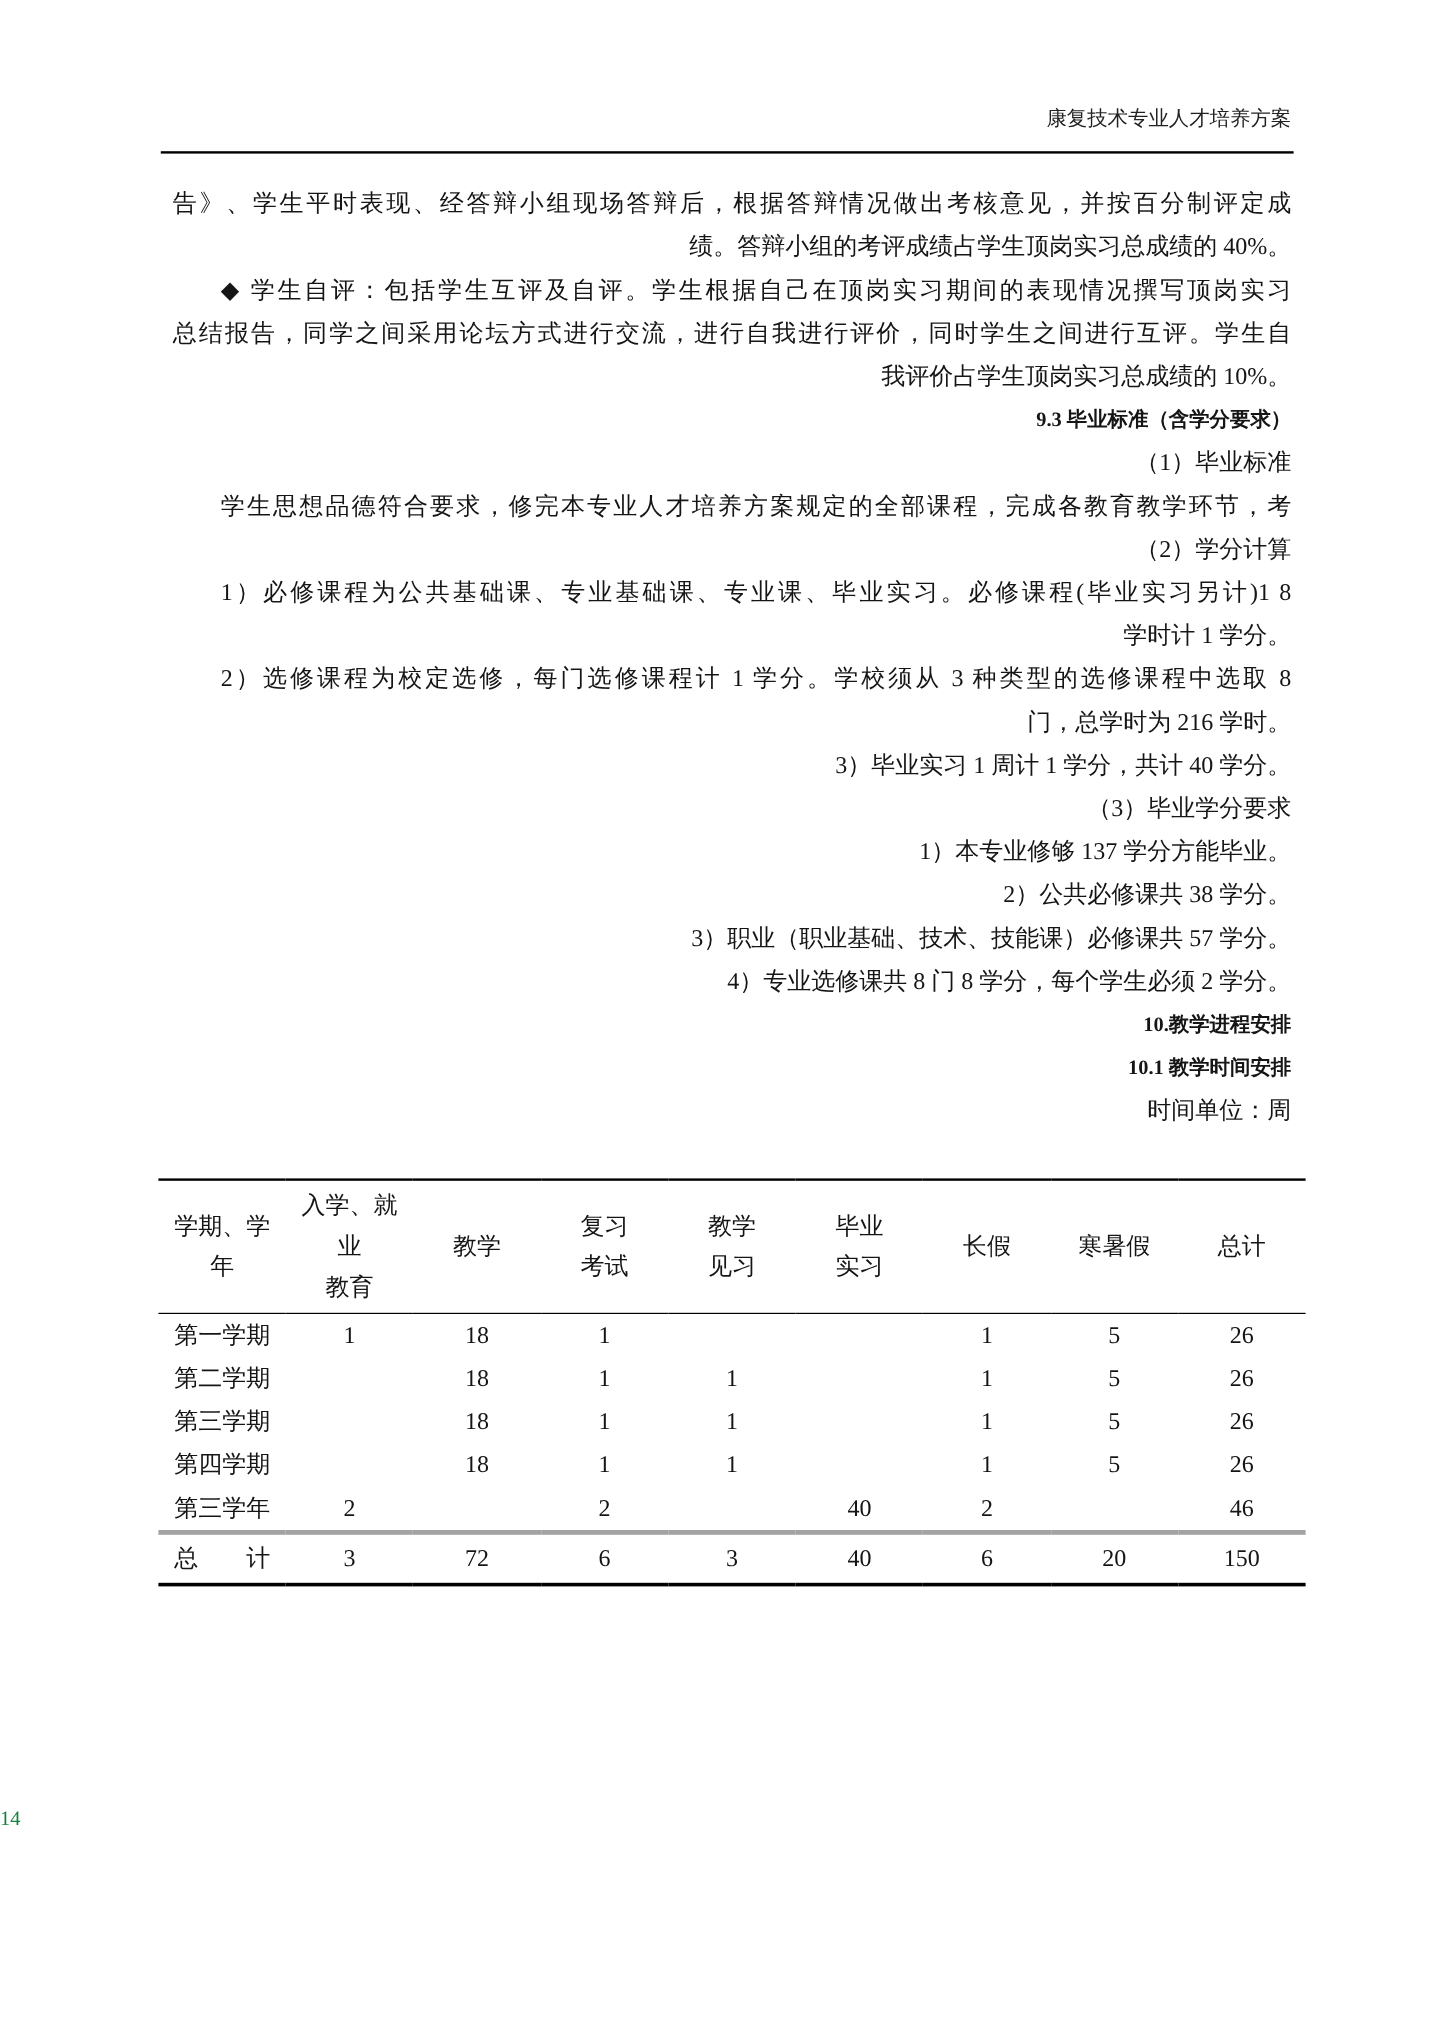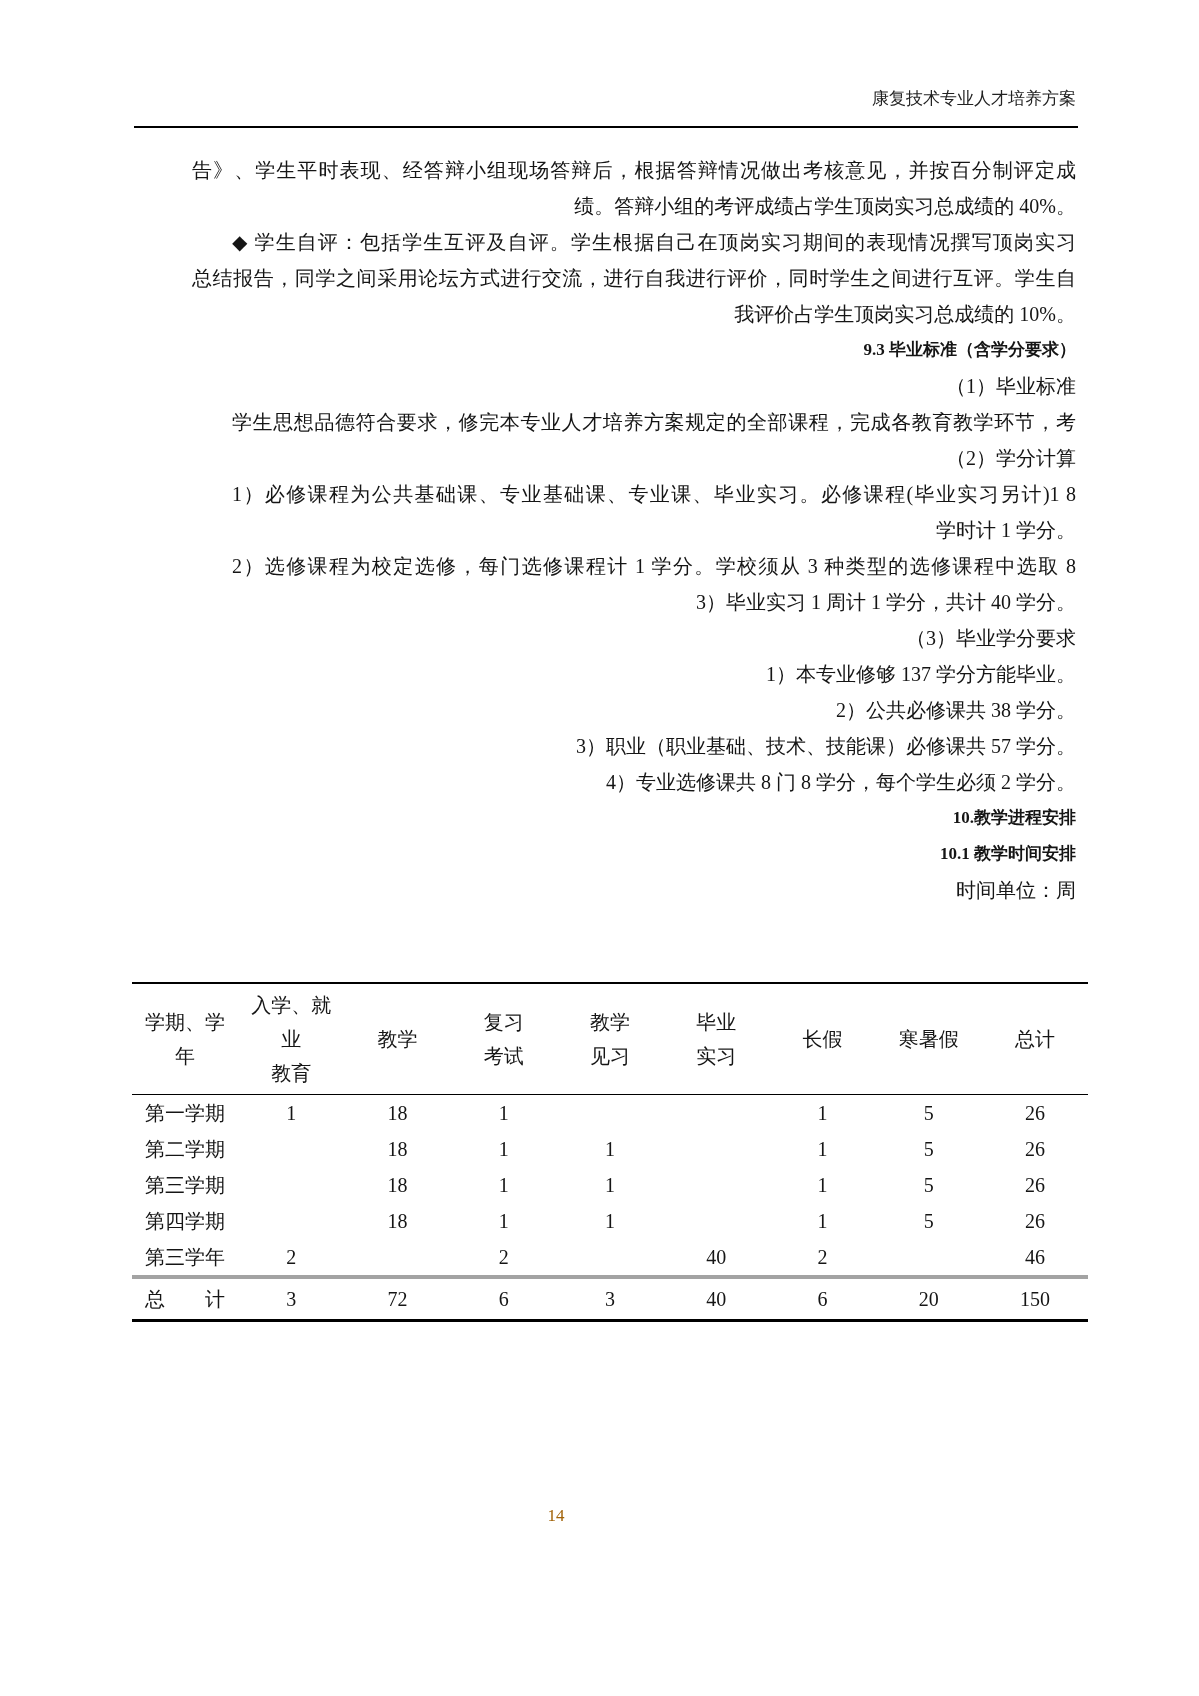--- a/index.html
+++ b/index.html
@@ -19,21 +19,21 @@
   .header-rule{
     position:absolute;top:126px;left:134px;width:944px;height:2px;
     background:#000;
   }
   
   .content{
     position:absolute;top:152px;left:144px;width:932px;
     font-size:20px;
   }
   .ln{line-height:36px;height:36px;white-space:nowrap;text-align:right;}
-  .wl{line-height:36px;height:36px;text-align:justify;text-align-last:justify;margin-left:48px;}
+  .wl{line-height:36px;height:36px;text-align:justify;text-align-last:justify;}
   .ind{text-indent:2em;}
   .hd{font-weight:bold;font-size:17px;}
   .rt{text-align:right;text-align-last:right;white-space:nowrap;}
   
   .sched{
     position:absolute;top:982px;left:132px;width:956px;
     border-collapse:collapse;table-layout:fixed;
     border-top:2px solid #000;border-bottom:3px solid #000;
     font-size:20px;color:#151515;
   }
@@ -44,21 +44,21 @@
   .sched thead th{
     height:110px;line-height:34px;white-space:pre-line;
     border-bottom:1px solid #000;
   }
   .sched tbody tr.body-row td{height:36px;line-height:36px;}
   .sched tbody tr.last-body-row td{border-bottom:4px solid #a3a3a3;}
   .sched tbody tr.total-row td{height:40px;line-height:40px;}
   
   .page-number{
     position:absolute;top:1506px;left:0;width:1112px;
-    text-align:center;font-size:17px;color:#a16207;
+    text-align:left;font-size:17px;color:#15803d;
   }
 </style>
 </head>
 <body>
 
 <div class="page">
 
   <div class="doc-header">康复技术专业人才培养方案</div>
   <div class="header-rule"></div>
 
@@ -72,20 +72,21 @@
 
     <div class="ln hd">9.3 毕业标准（含学分要求）</div>
 
     <div class="ln ind">（1）毕业标准</div>
     <div class="wl ind">学生思想品德符合要求，修完本专业人才培养方案规定的全部课程，完成各教育教学环节，考</div>
 
     <div class="ln ind">（2）学分计算</div>
     <div class="wl ind">1）必修课程为公共基础课、专业基础课、专业课、毕业实习。必修课程(毕业实习另计)1 8</div>
     <div class="ln">学时计 1 学分。</div>
     <div class="wl ind">2）选修课程为校定选修，每门选修课程计 1 学分。学校须从 3 种类型的选修课程中选取 8</div>
+    <div class="ln">门，总学时为 216 学时。</div>
     <div class="ln ind">3）毕业实习 1 周计 1 学分，共计 40 学分。</div>
 
     <div class="ln ind">（3）毕业学分要求</div>
     <div class="ln ind">1）本专业修够 137 学分方能毕业。</div>
     <div class="ln ind">2）公共必修课共 38 学分。</div>
     <div class="ln ind">3）职业（职业基础、技术、技能课）必修课共 57 学分。</div>
     <div class="ln ind">4）专业选修课共 8 门 8 学分，每个学生必须 2 学分。</div>
 
     <div class="ln hd">10.教学进程安排</div>
     <div class="ln hd">10.1 教学时间安排</div>

